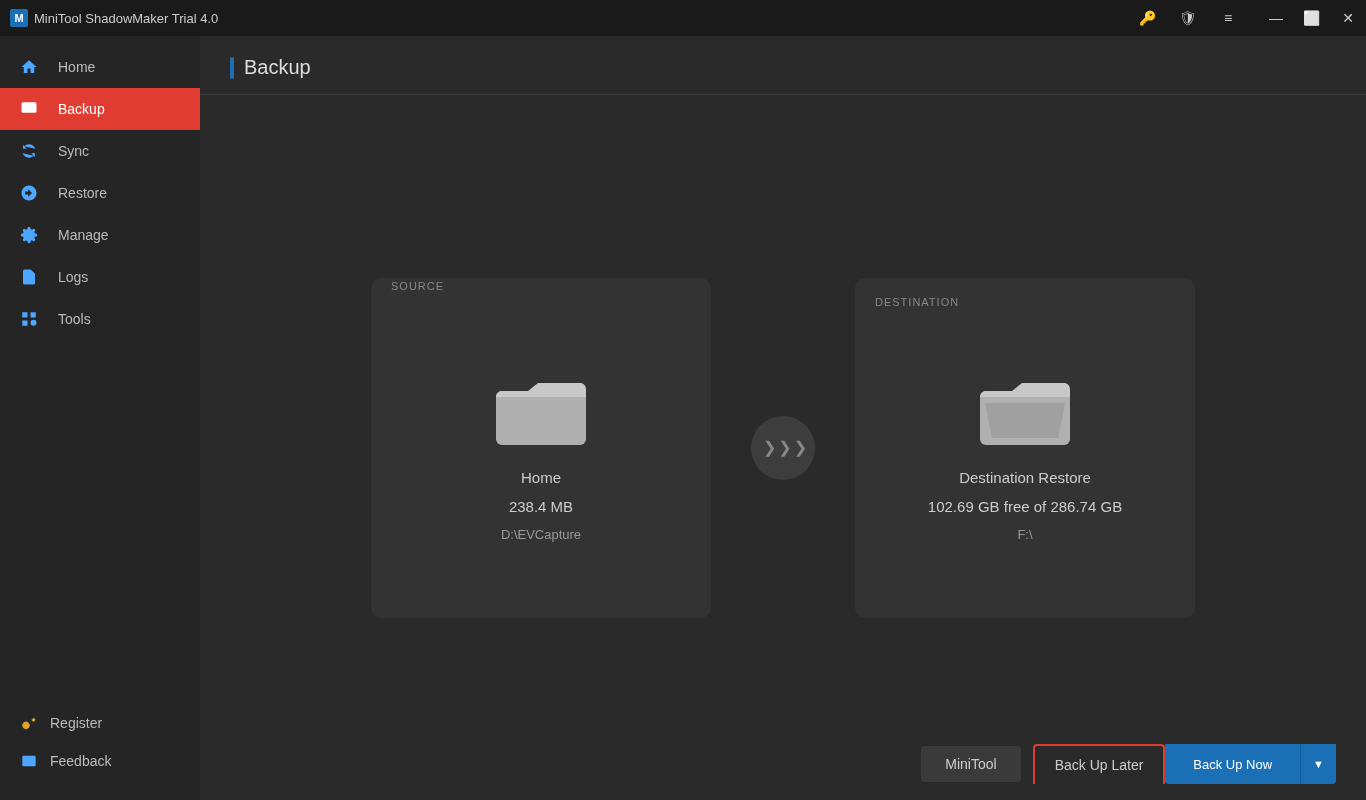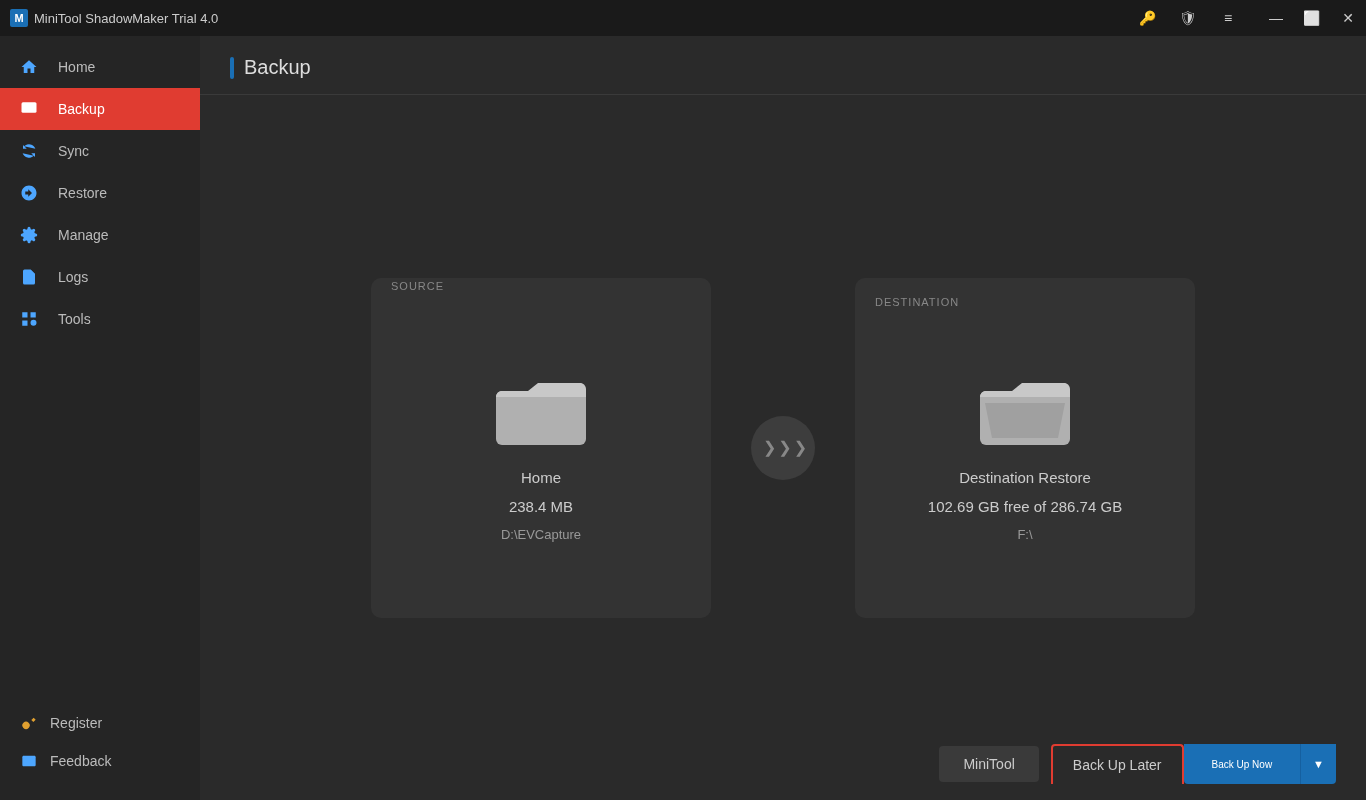--- a/index.html
+++ b/index.html
@@ -407,21 +407,21 @@
 
       <button class="btn-options">MiniTool</button>
 
       <div style="display:flex;flex-direction:row;align-items:stretch;">
 
         <div style="border:2px solid #e03c31;border-bottom:none;border-radius:4px 4px 0 0;background:#2a2a2a;padding:10px 20px;cursor:pointer;text-align:center;">
           <span style="font-size:14px;color:#ccc;">Back Up Later</span>
         </div>
 
         <div style="display:flex;">
-          <button style="background:#1a6fb5;color:#fff;border:none;padding:12px 28px;cursor:pointer;font-size:10px;font-weight:500;border-radius:0 0 0 4px;flex:1;white-space:nowrap;">Back Up Now</button>
+          <button style="background:#1a6fb5;color:#fff;border:none;padding:12px 28px;cursor:pointer;font-size:13px;font-weight:500;border-radius:0 0 0 4px;flex:1;white-space:nowrap;">Back Up Now</button>
           <button style="background:#1a6fb5;color:#fff;border:none;border-left:1px solid #1560a0;padding:12px 12px;cursor:pointer;border-radius:0 0 4px 0;font-size:11px;">
             <span>▼</span>
           </button>
         </div>
       </div>
 
     </div>
 
   </div>
 </div>

